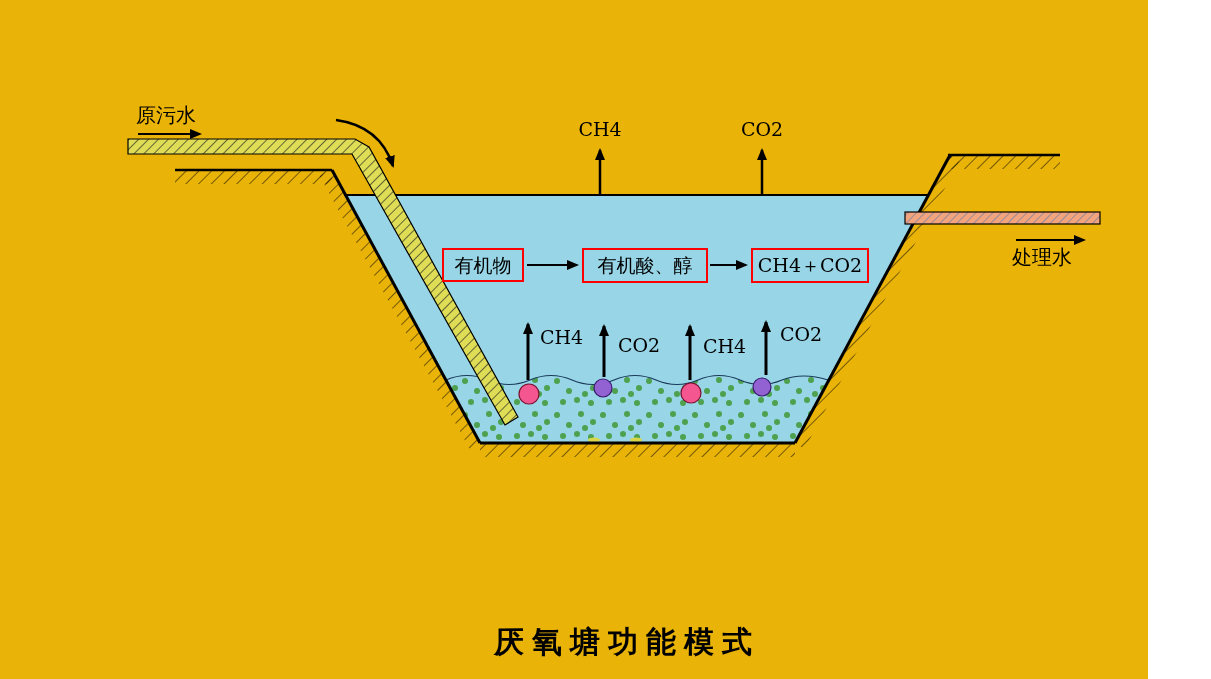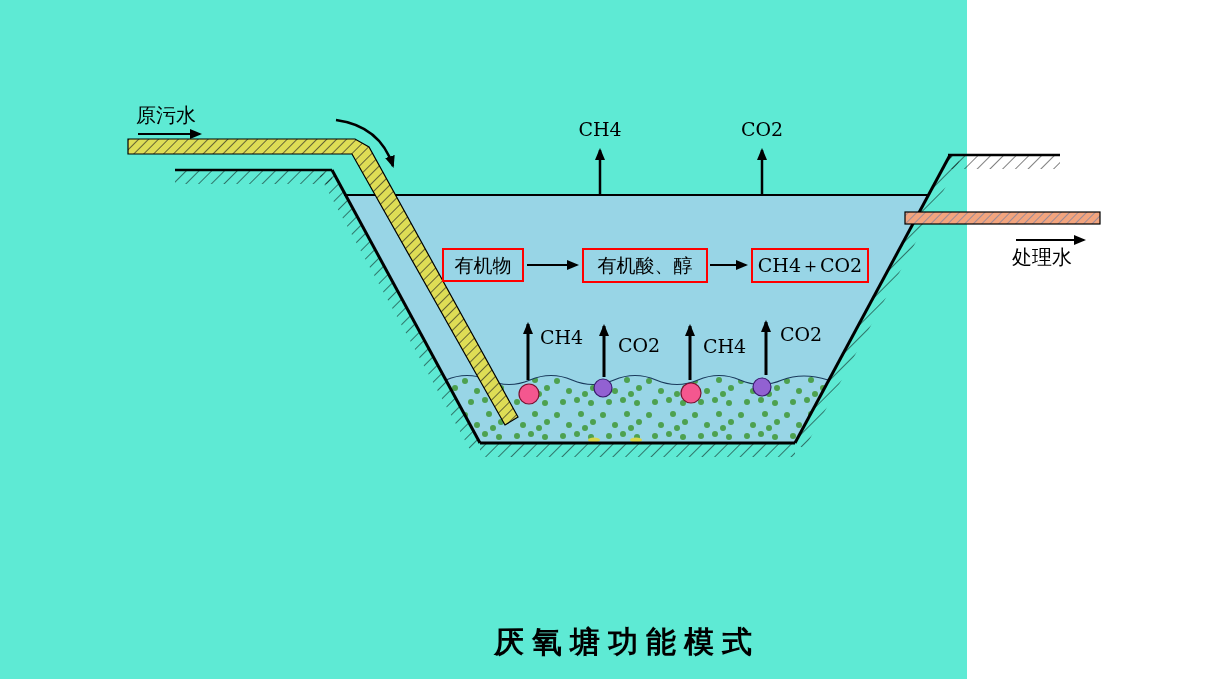--- a/index.html
+++ b/index.html
@@ -1,19 +1,19 @@
 <!DOCTYPE html>
 <html><head>
 <meta charset="utf-8">
 <style>
   html,body { margin:0; padding:0; background:#ffffff; }
   .canvas {
     position:relative;
-    width:967px; height:679px;
-    background:#5eead4;
+    width:1148px; height:679px;
+    background:#eab308;
     font-family:"DejaVu Serif","Liberation Serif",serif;
   }
   svg { position:absolute; left:0; top:0; }
   text { fill:#000; font-family:"DejaVu Serif","Liberation Serif",serif; }
   .lbl   { font-size:20px; }
   .gas   { font-size:19px; }
   .boxlbl{ font-size:19px; }
   .title { font-size:30px; font-weight:bold; letter-spacing:8px; }
 </style>
 </head>

